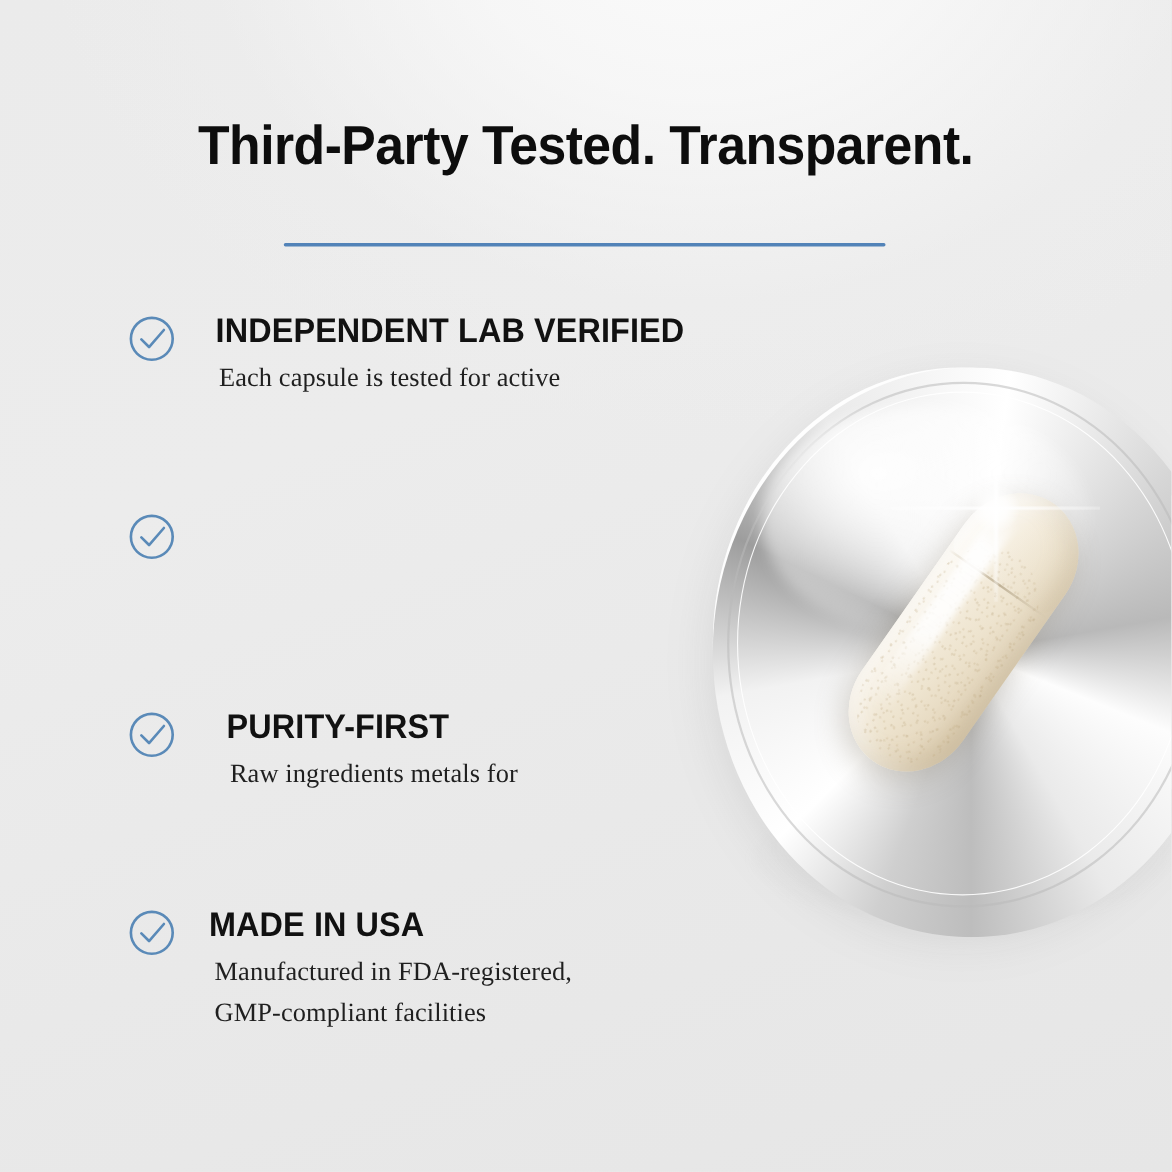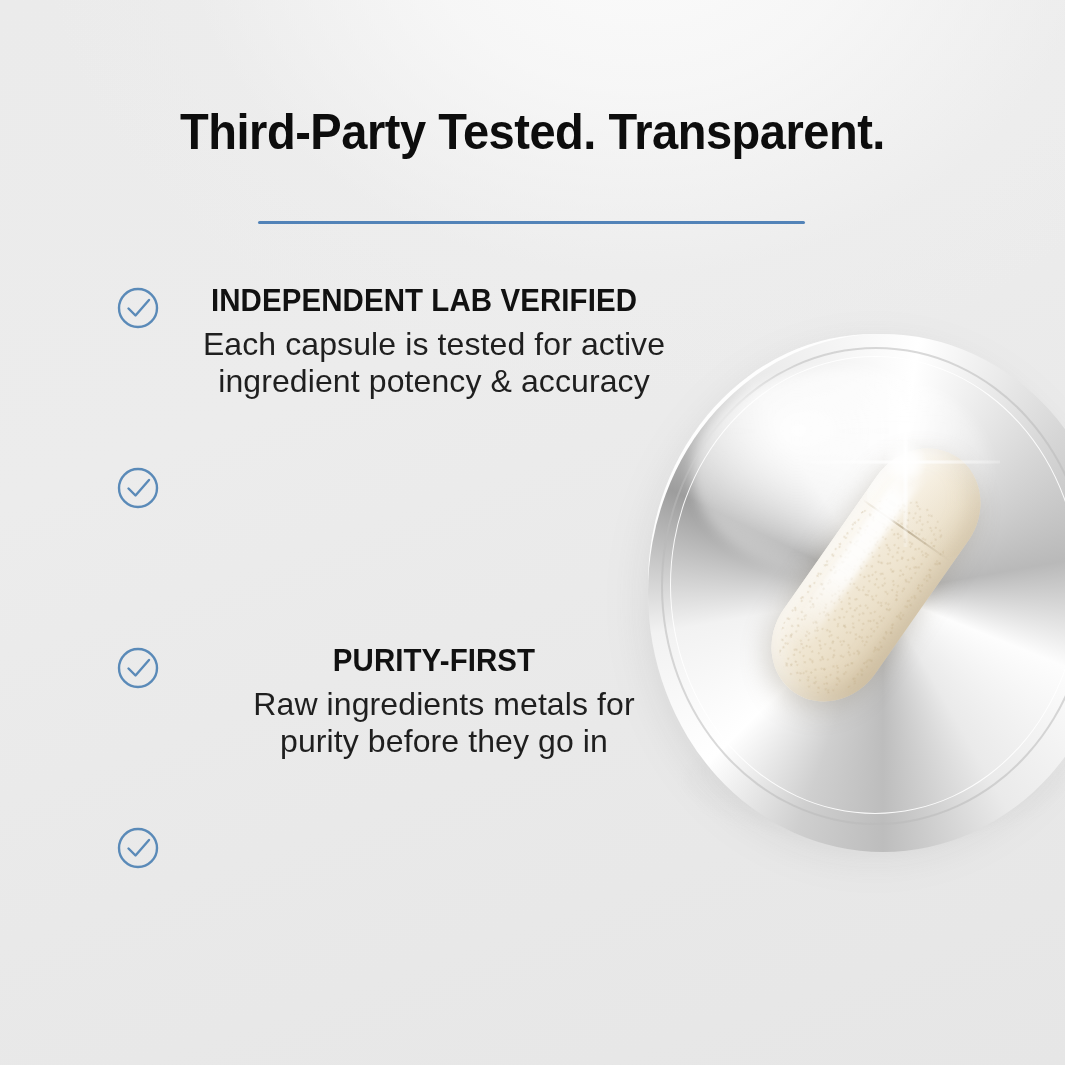--- a/index.html
+++ b/index.html
@@ -72,41 +72,40 @@
     width: 44px;
     height: 44px;
   }
   .check-icon svg { display: block; }
 
   .feature-body {
     position: absolute;
     left: 77px;
     top: 0;
     width: 480px;
-    text-align: center;
   }
 
   .feature-title {
     font-family: "Liberation Sans", sans-serif;
     font-weight: 700;
     font-size: 31px;
     letter-spacing: 0.1px;
     color: #111111;
     line-height: 1.12;
     transform: scaleX(0.95);
     transform-origin: 0 50%;
     white-space: nowrap;
     margin: 0;
   }
 
   .feature-desc {
     margin: 7px 0 0 0;
-    font-family: Liberation Sans, sans-serif;
+    font-family: Liberation Serif, serif;
     font-weight: 400;
-    font-size: 32px;
+    font-size: 24px;
     line-height: 37px;
     color: #1f1f1f;
     letter-spacing: 0.1px;
     max-width: 470px;
   }
   .feature-desc span { display: block; }
 
   
   .feature.f0 .feature-body { left: 80px; }
   .feature.f1 .feature-body { left: 72px; }
@@ -339,21 +338,20 @@
       <span class="check-icon">
         <svg width="44" height="44" viewBox="0 0 44 44">
           <circle cx="22" cy="22" r="19" fill="none" stroke="#5a8ab8" stroke-width="2.4"></circle>
           <path d="M12.5 22.5 L19.5 29.5 L33 14" fill="none" stroke="#5a8ab8" stroke-width="2.4" stroke-linecap="round" stroke-linejoin="round"></path>
         </svg>
       </span>
       <div class="feature-body">
         <p class="feature-title">INDEPENDENT LAB VERIFIED</p>
         <p class="feature-desc">
           <span>Each capsule is tested for active</span>
-          <span>ingredient potency &amp; accuracy</span>
         </p>
       </div>
     </div>
 
     <div class="feature f1">
       <span class="check-icon">
         <svg width="44" height="44" viewBox="0 0 44 44">
           <circle cx="22" cy="22" r="19" fill="none" stroke="#5a8ab8" stroke-width="2.4"></circle>
           <path d="M12.5 22.5 L19.5 29.5 L33 14" fill="none" stroke="#5a8ab8" stroke-width="2.4" stroke-linecap="round" stroke-linejoin="round"></path>
         </svg>
@@ -364,32 +362,38 @@
       <span class="check-icon">
         <svg width="44" height="44" viewBox="0 0 44 44">
           <circle cx="22" cy="22" r="19" fill="none" stroke="#5a8ab8" stroke-width="2.4"></circle>
           <path d="M12.5 22.5 L19.5 29.5 L33 14" fill="none" stroke="#5a8ab8" stroke-width="2.4" stroke-linecap="round" stroke-linejoin="round"></path>
         </svg>
       </span>
       <div class="feature-body">
         <p class="feature-title">PURITY-FIRST</p>
         <p class="feature-desc">
           <span>Raw ingredients metals for</span>
-          <span>purity before they go in</span>
         </p>
       </div>
     </div>
 
     <div class="feature f3">
       <span class="check-icon">
         <svg width="44" height="44" viewBox="0 0 44 44">
           <circle cx="22" cy="22" r="19" fill="none" stroke="#5a8ab8" stroke-width="2.4"></circle>
           <path d="M12.5 22.5 L19.5 29.5 L33 14" fill="none" stroke="#5a8ab8" stroke-width="2.4" stroke-linecap="round" stroke-linejoin="round"></path>
         </svg>
       </span>
+      <div class="feature-body">
+        <p class="feature-title">MADE IN USA</p>
+        <p class="feature-desc">
+          <span>Manufactured in FDA-registered,</span>
+          <span>GMP-compliant facilities</span>
+        </p>
+      </div>
     </div>
 
   </div>
 
   <div class="dish-wrap">
     <div class="dish"></div>
     <div class="dish-bottom-shadow"></div>
     <div class="dish-rim"></div>
     <div class="dish-rim-inner"></div>
     <div class="dish-rim-inner2"></div>

